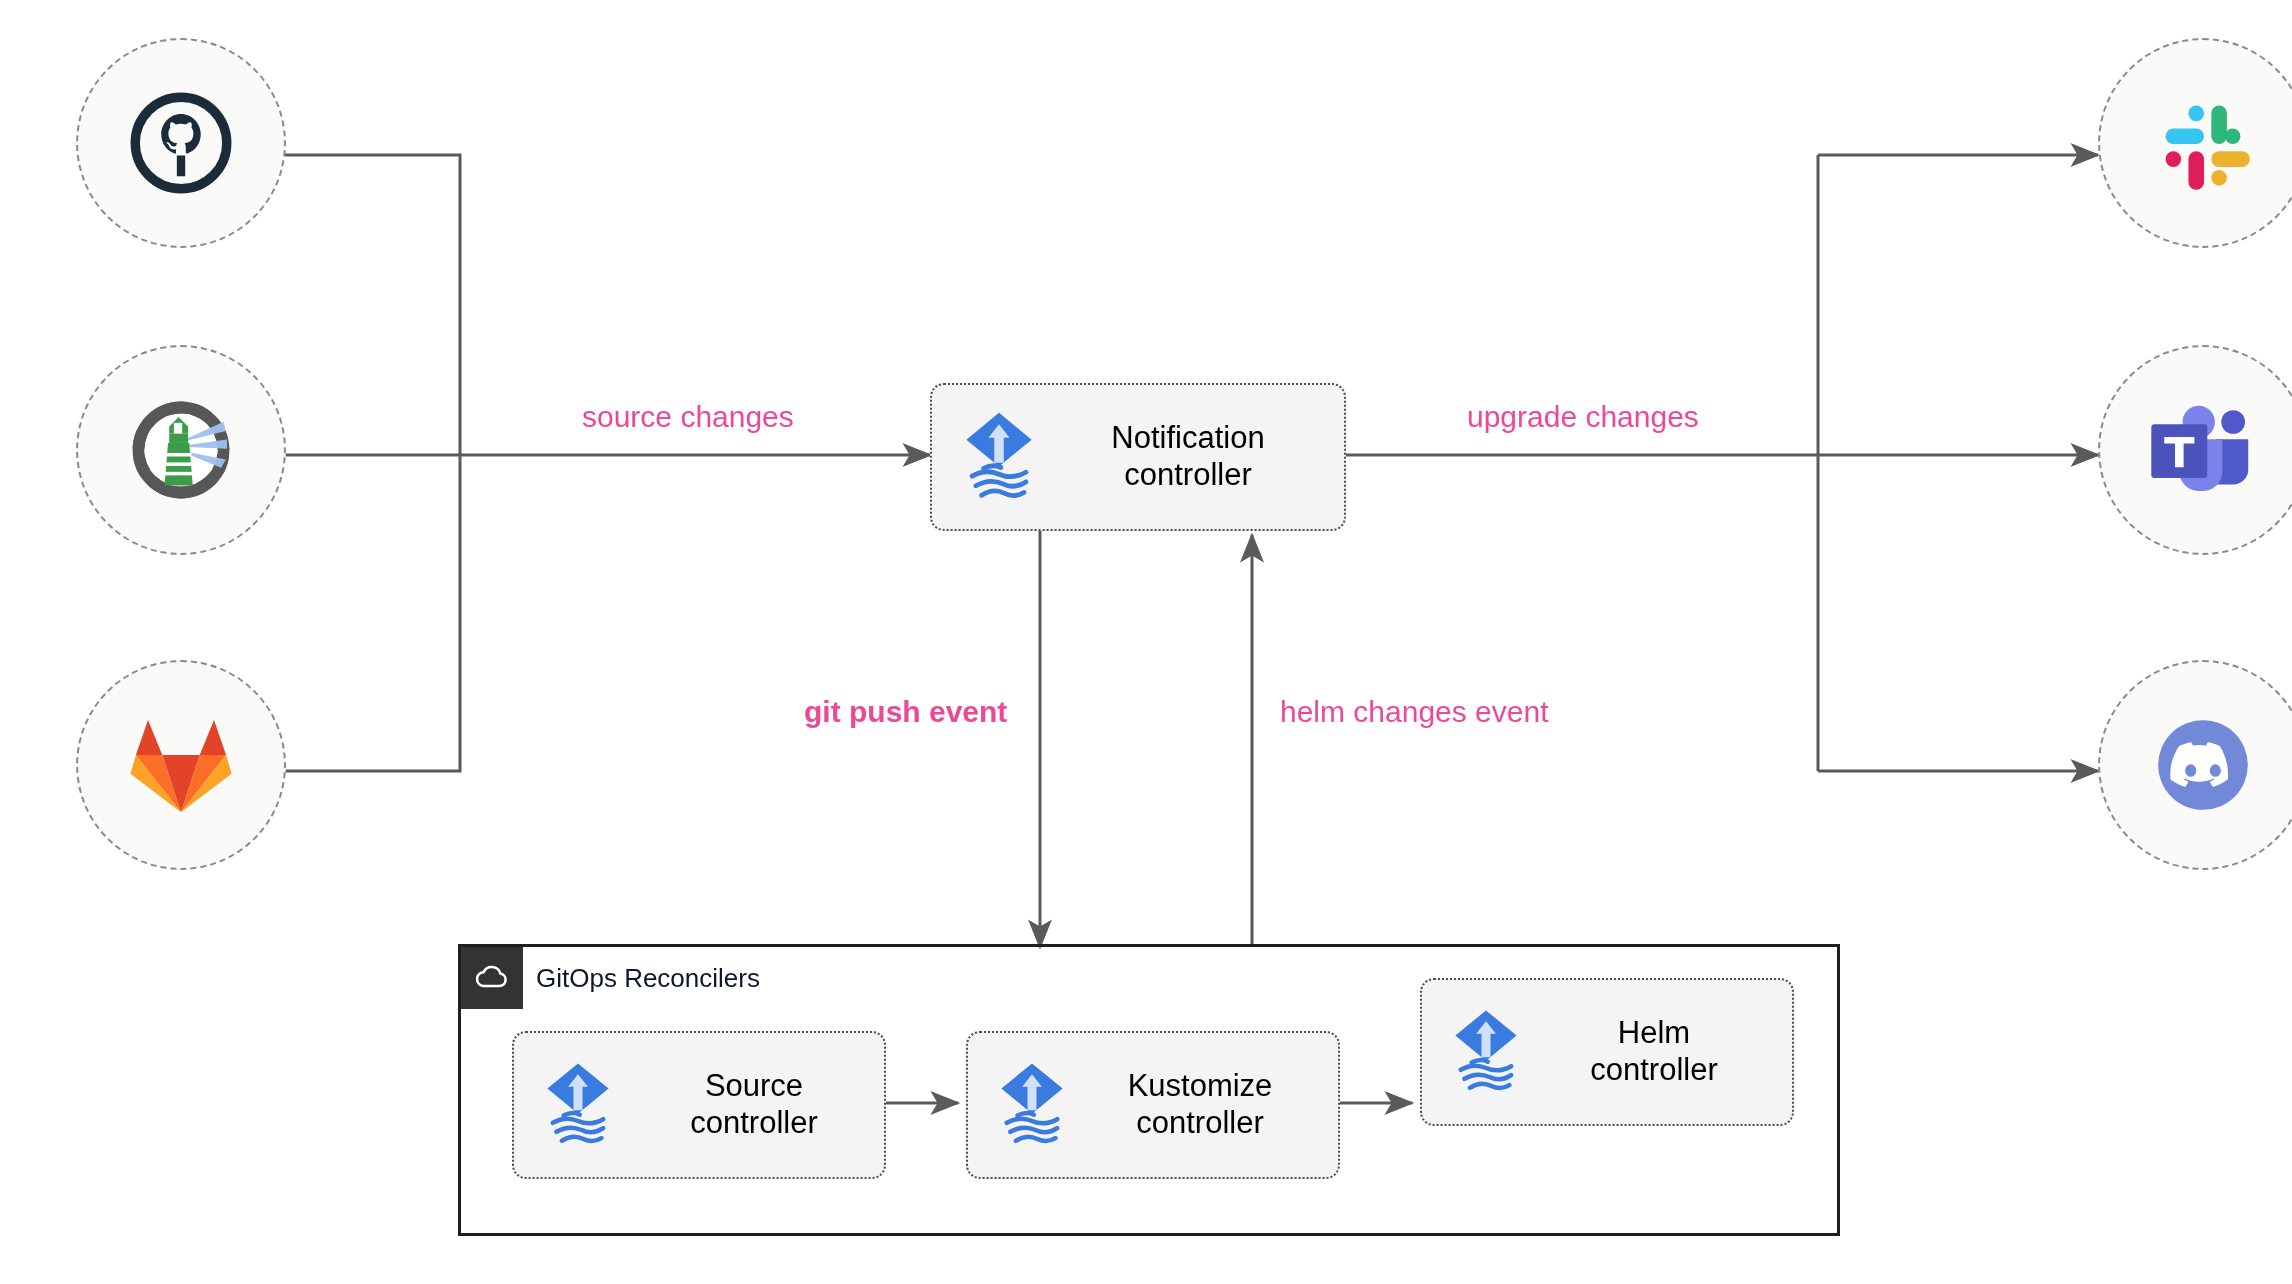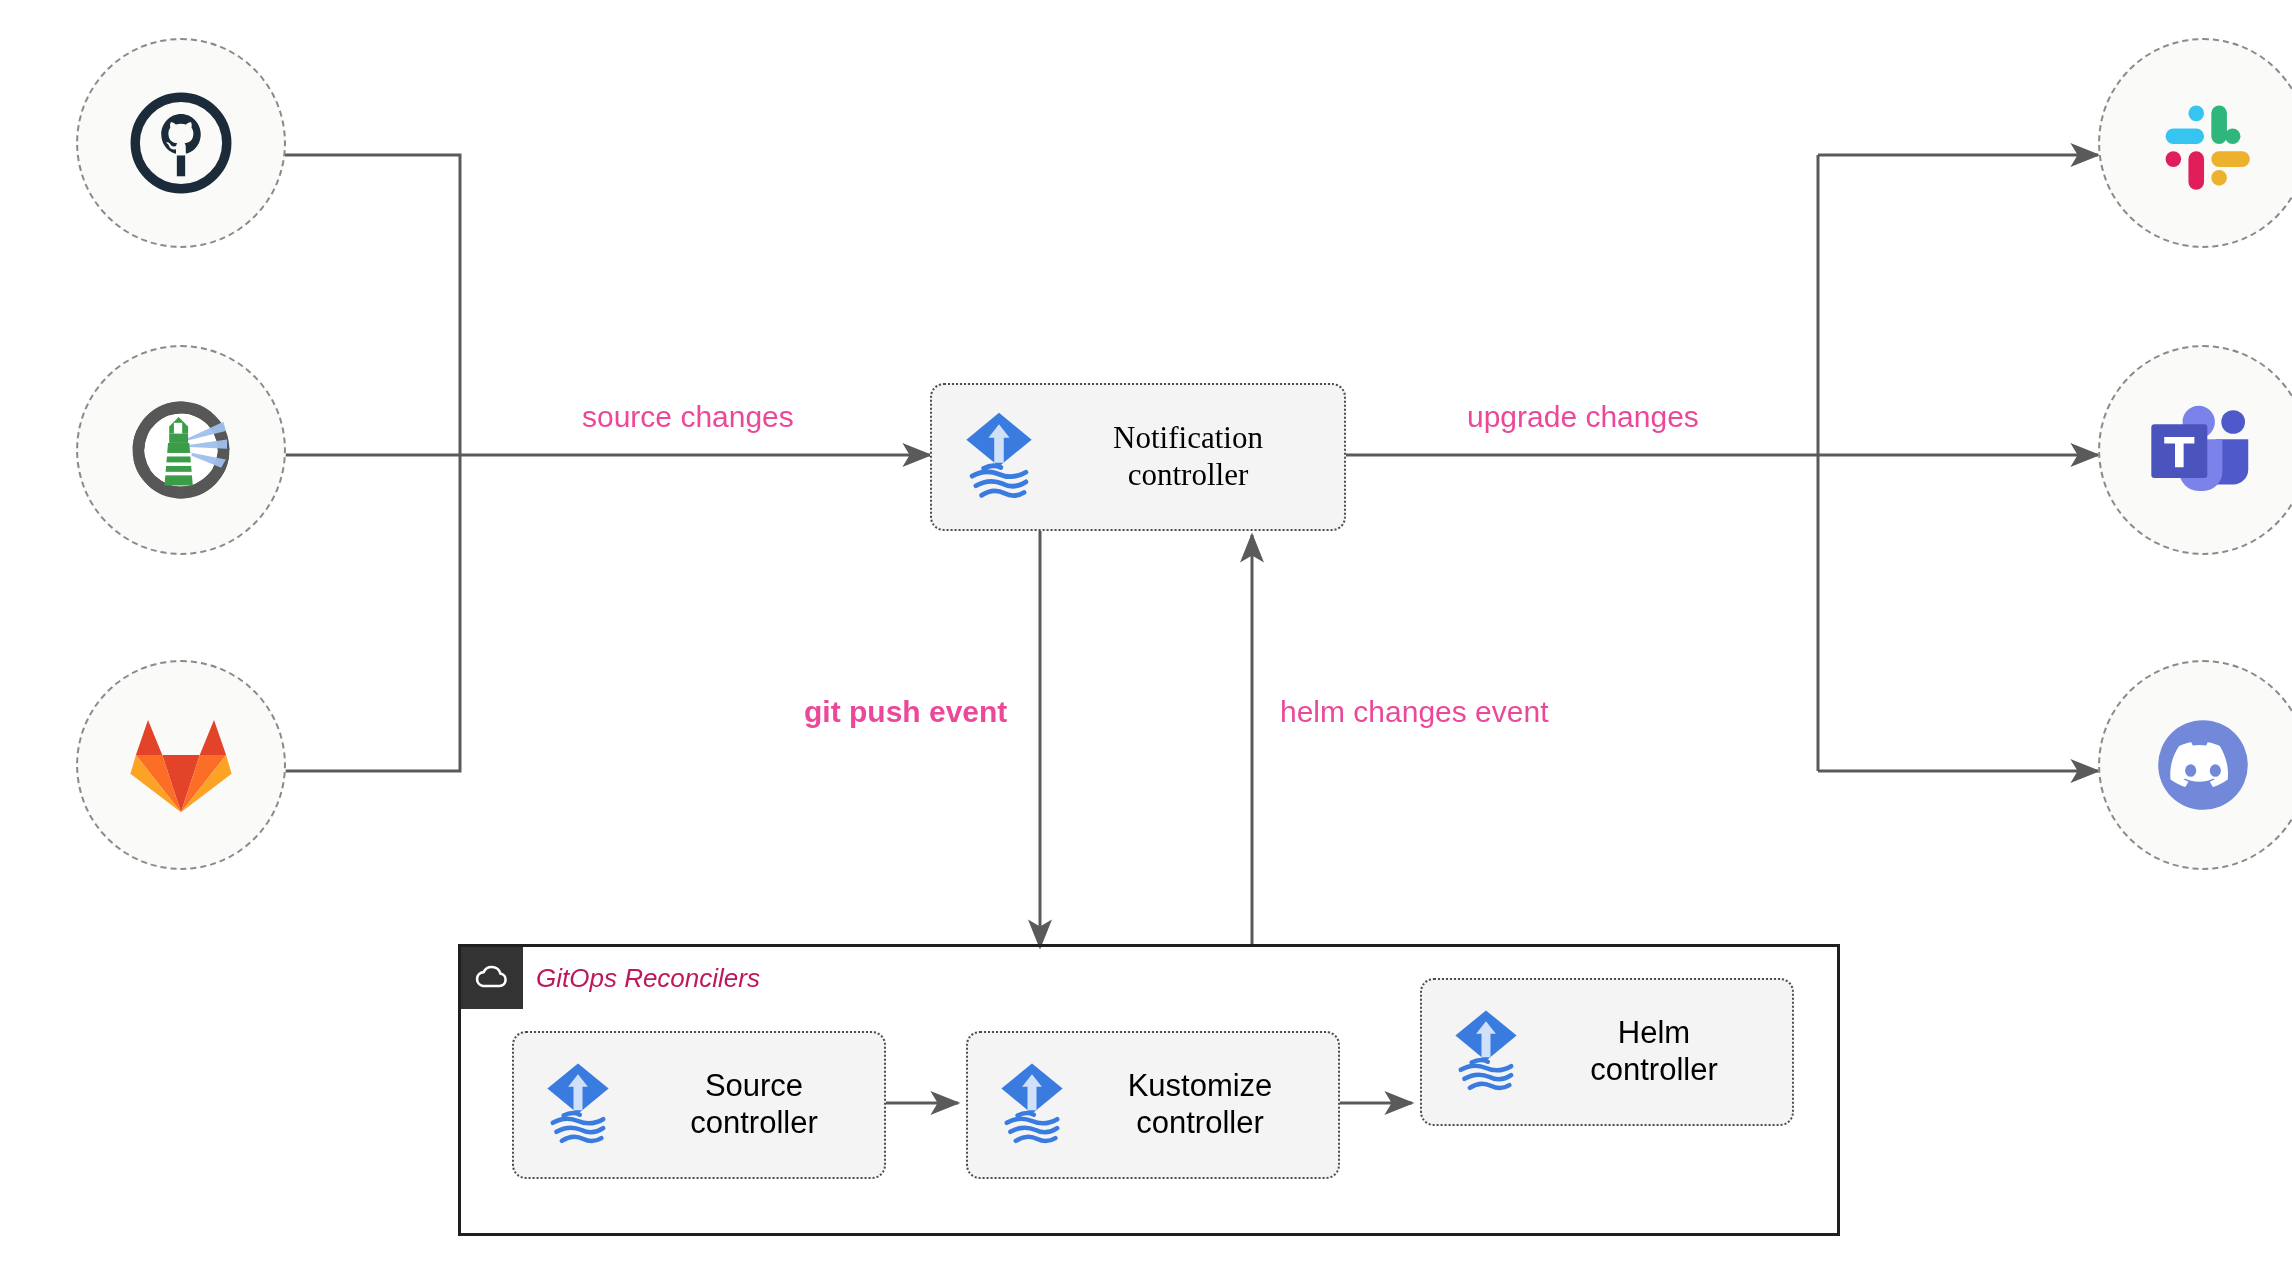--- a/index.html
+++ b/index.html
@@ -26,21 +26,21 @@
     white-space:nowrap;background:#ffffff;padding:0 8px;
   }
   .group-box{
     position:absolute;border:3px solid #1f1f1f;background:transparent;
   }
   .group-tab{
     position:absolute;width:62px;height:62px;background:#333333;
     display:flex;align-items:center;justify-content:center;
   }
   .group-title{
-    position:absolute;color:#be185d;font-size:26px;white-space:nowrap;font-style:italic;
+    position:absolute;color:#0f172a;font-size:26px;white-space:nowrap;
   }
 </style>
 </head>
 <body>
 
 <div id="stage">
 
   <svg id="wires" viewBox="0 0 2292 1284">
     <defs>
       <marker id="ah" markerWidth="12" markerHeight="12" refX="9.2" refY="4" orient="auto">
@@ -148,21 +148,21 @@
 
   <div class="node-circle" style="left:2098px;top:660px;width:206px;height:206px;">
     <svg width="112" height="112" viewBox="0 0 100 100">
       <circle cx="50" cy="50" r="40" fill="#7289DA"></circle>
       <path fill="#ffffff" d="M65 33c-3.4-1.6-7-2.7-10.8-3.3-0.5 0.9-1 2-1.4 3-4-0.6-8-0.6-11.9 0-0.4-1-0.9-2.1-1.4-3-3.8 0.6-7.4 1.7-10.8 3.3-6.8 10.2-8.6 20.2-7.7 30 4.5 3.3 8.9 5.3 13.2 6.6 1.1-1.5 2-3 2.8-4.6-1.5-0.6-3-1.3-4.3-2.2 0.4-0.3 0.7-0.6 1.1-0.8 8.3 3.9 17.3 3.9 25.5 0 0.4 0.3 0.7 0.6 1.1 0.8-1.4 0.8-2.8 1.6-4.3 2.2 0.8 1.6 1.8 3.2 2.8 4.6 4.3-1.3 8.8-3.3 13.2-6.6 1.1-11.3-1.8-21.2-7.1-30z"></path>
       <ellipse cx="39" cy="55" rx="5" ry="5.6" fill="#7289DA"></ellipse>
       <ellipse cx="61" cy="55" rx="5" ry="5.6" fill="#7289DA"></ellipse>
     </svg>
   </div>
 
-  <div class="ctrl-box" style="left:930px;top:383px;width:412px;height:144px;font-family:Liberation Serif, serif;">
+  <div class="ctrl-box" style="left:930px;top:383px;width:412px;height:144px;">
     <span class="flux-mark">
       <svg width="82" height="96" viewBox="0 0 84 100">
         <path fill="#3A7BE0" d="M42 6 L76 34 L42 62 L8 34 Z"></path>
         <path fill="#CFE0F8" d="M42 18 L53 32 H47 V58 H37 V32 H31 Z"></path>
         <g stroke="#3A7BE0" stroke-width="5" stroke-linecap="round" fill="none">
           <path d="M14 72 q14 -8 28 -2 q14 6 28 -2"></path>
           <path d="M18 82 q14 -8 28 -2 q12 6 24 -2"></path>
           <path d="M24 92 q12 -8 24 -2 q10 5 20 -1"></path>
           <path d="M26 64 q10 -5 18 -1"></path>
         </g>

